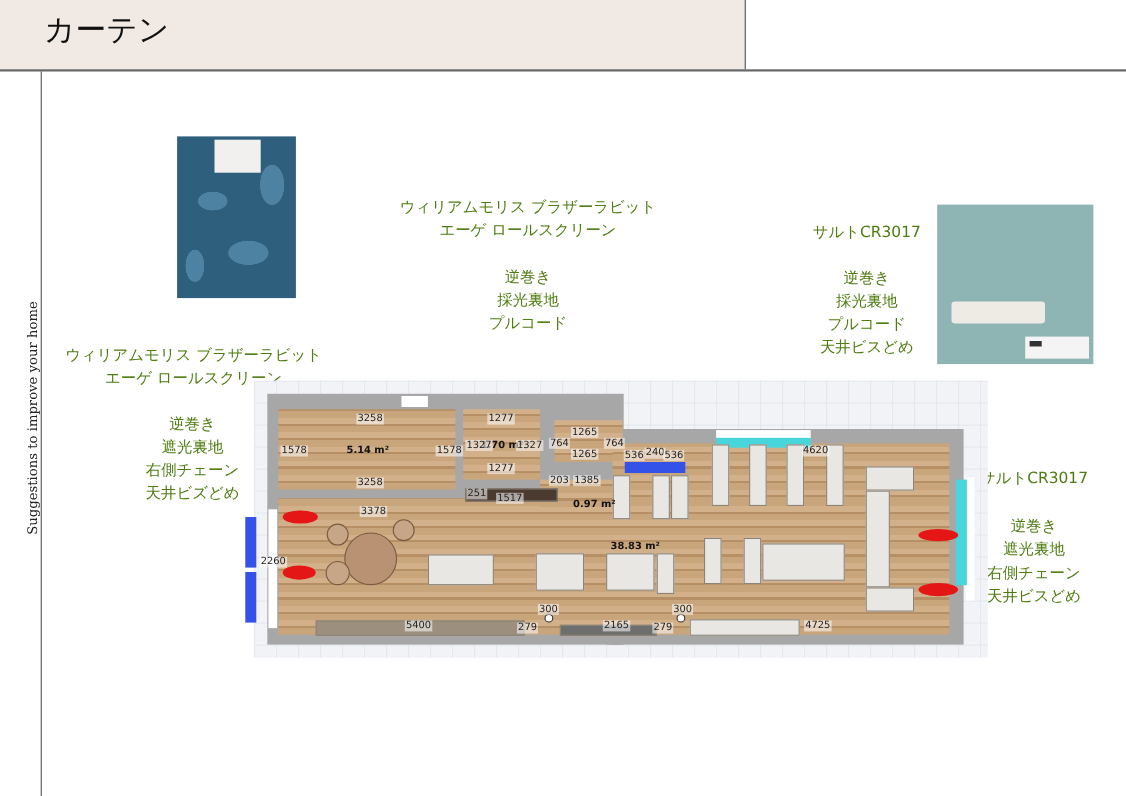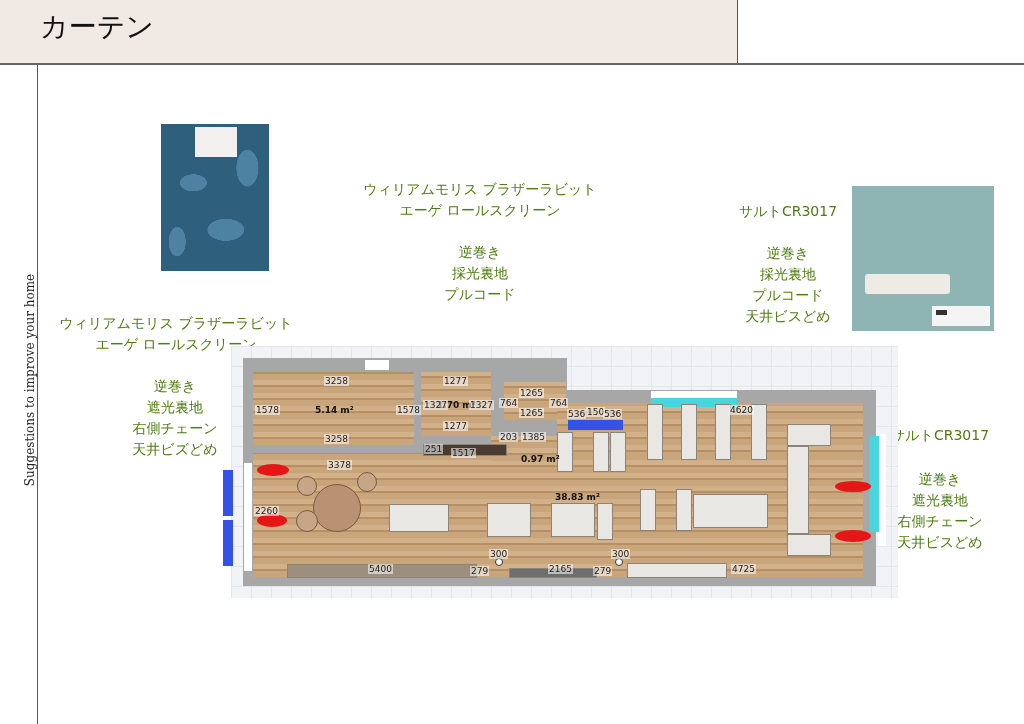--- a/index.html
+++ b/index.html
@@ -1,19 +1,19 @@
 <!DOCTYPE html>
 <html><head>
 <meta charset="utf-8">
 <style>
   * { box-sizing: border-box; margin: 0; padding: 0; }
   html, body { width: 1024px; height: 724px; background: #ffffff; overflow: hidden; }
   body { position: relative; font-family: "DejaVu Sans", sans-serif; color: #111; }
 
-  .title-box { position: absolute; left: 0; top: 0; width: 738px; height: 63px; background: #f1e9e3; border-right: 1px solid #555; }
+  .title-box { position: absolute; left: 0; top: 0; width: 678px; height: 63px; background: #f1e9e3; border-right: 1px solid #555; }
   .title-text { position: absolute; left: 40px; top: 8px; font-family: "DejaVu Serif", serif; font-size: 28px; color: #111; }
   .header-line { position: absolute; left: 0; top: 63px; width: 1024px; height: 2px; background: #666; }
   .side-line { position: absolute; left: 37px; top: 65px; width: 1px; height: 659px; background: #555; }
   .side-text { position: absolute; left: 30px; top: 380px; transform: translate(-50%, -50%) rotate(-90deg); white-space: nowrap; font-family: "DejaVu Serif", serif; font-size: 12px; color: #222; }
 
   .note { position: absolute; text-align: center; font-size: 14px; line-height: 21px; color: #4d7c0f; white-space: nowrap; }
   .note .gap { height: 21px; }
 
   .swatch-rabbit { position: absolute; left: 161px; top: 124px; width: 108px; height: 147px; background: #2e5f7c; overflow: hidden; }
   .swatch-rabbit .pat { position: absolute; inset: 0; background:
@@ -176,25 +176,25 @@
   <div class="dim" style="left:238px; top:54px;">1327</div>
   <div class="dim" style="left:288px; top:42px;">1265</div>
   <div class="dim" style="left:288px; top:62px;">1265</div>
   <div class="dim" style="left:268px; top:52px;">764</div>
   <div class="dim" style="left:318px; top:52px;">764</div>
   <div class="dim" style="left:268px; top:86px;">203</div>
   <div class="dim" style="left:290px; top:86px;">1385</div>
   <div class="dim" style="left:193px; top:98px;">251</div>
   <div class="dim" style="left:220px; top:102px;">1517</div>
   <div class="dim" style="left:336px; top:63px;">536</div>
-  <div class="dim" style="left:355px; top:61px;">150</div>
+  <div class="dim" style="left:355px; top:61px;">240</div>
   <div class="dim" style="left:372px; top:63px;">536</div>
   <div class="dim" style="left:498px; top:59px;">4620</div>
   <div class="dim" style="left:96px; top:114px;">3378</div>
-  <div class="dim" style="left:23px; top:160px;">2260</div>
+  <div class="dim" style="left:5px; top:160px;">2260</div>
   <div class="dim" style="left:137px; top:218px;">5400</div>
   <div class="dim" style="left:239px; top:220px;">279</div>
   <div class="dim" style="left:258px; top:203px;">300</div>
   <div class="dim" style="left:317px; top:218px;">2165</div>
   <div class="dim" style="left:362px; top:220px;">279</div>
   <div class="dim" style="left:380px; top:203px;">300</div>
   <div class="dim" style="left:500px; top:218px;">4725</div>
 </div>
 
 </body></html>

